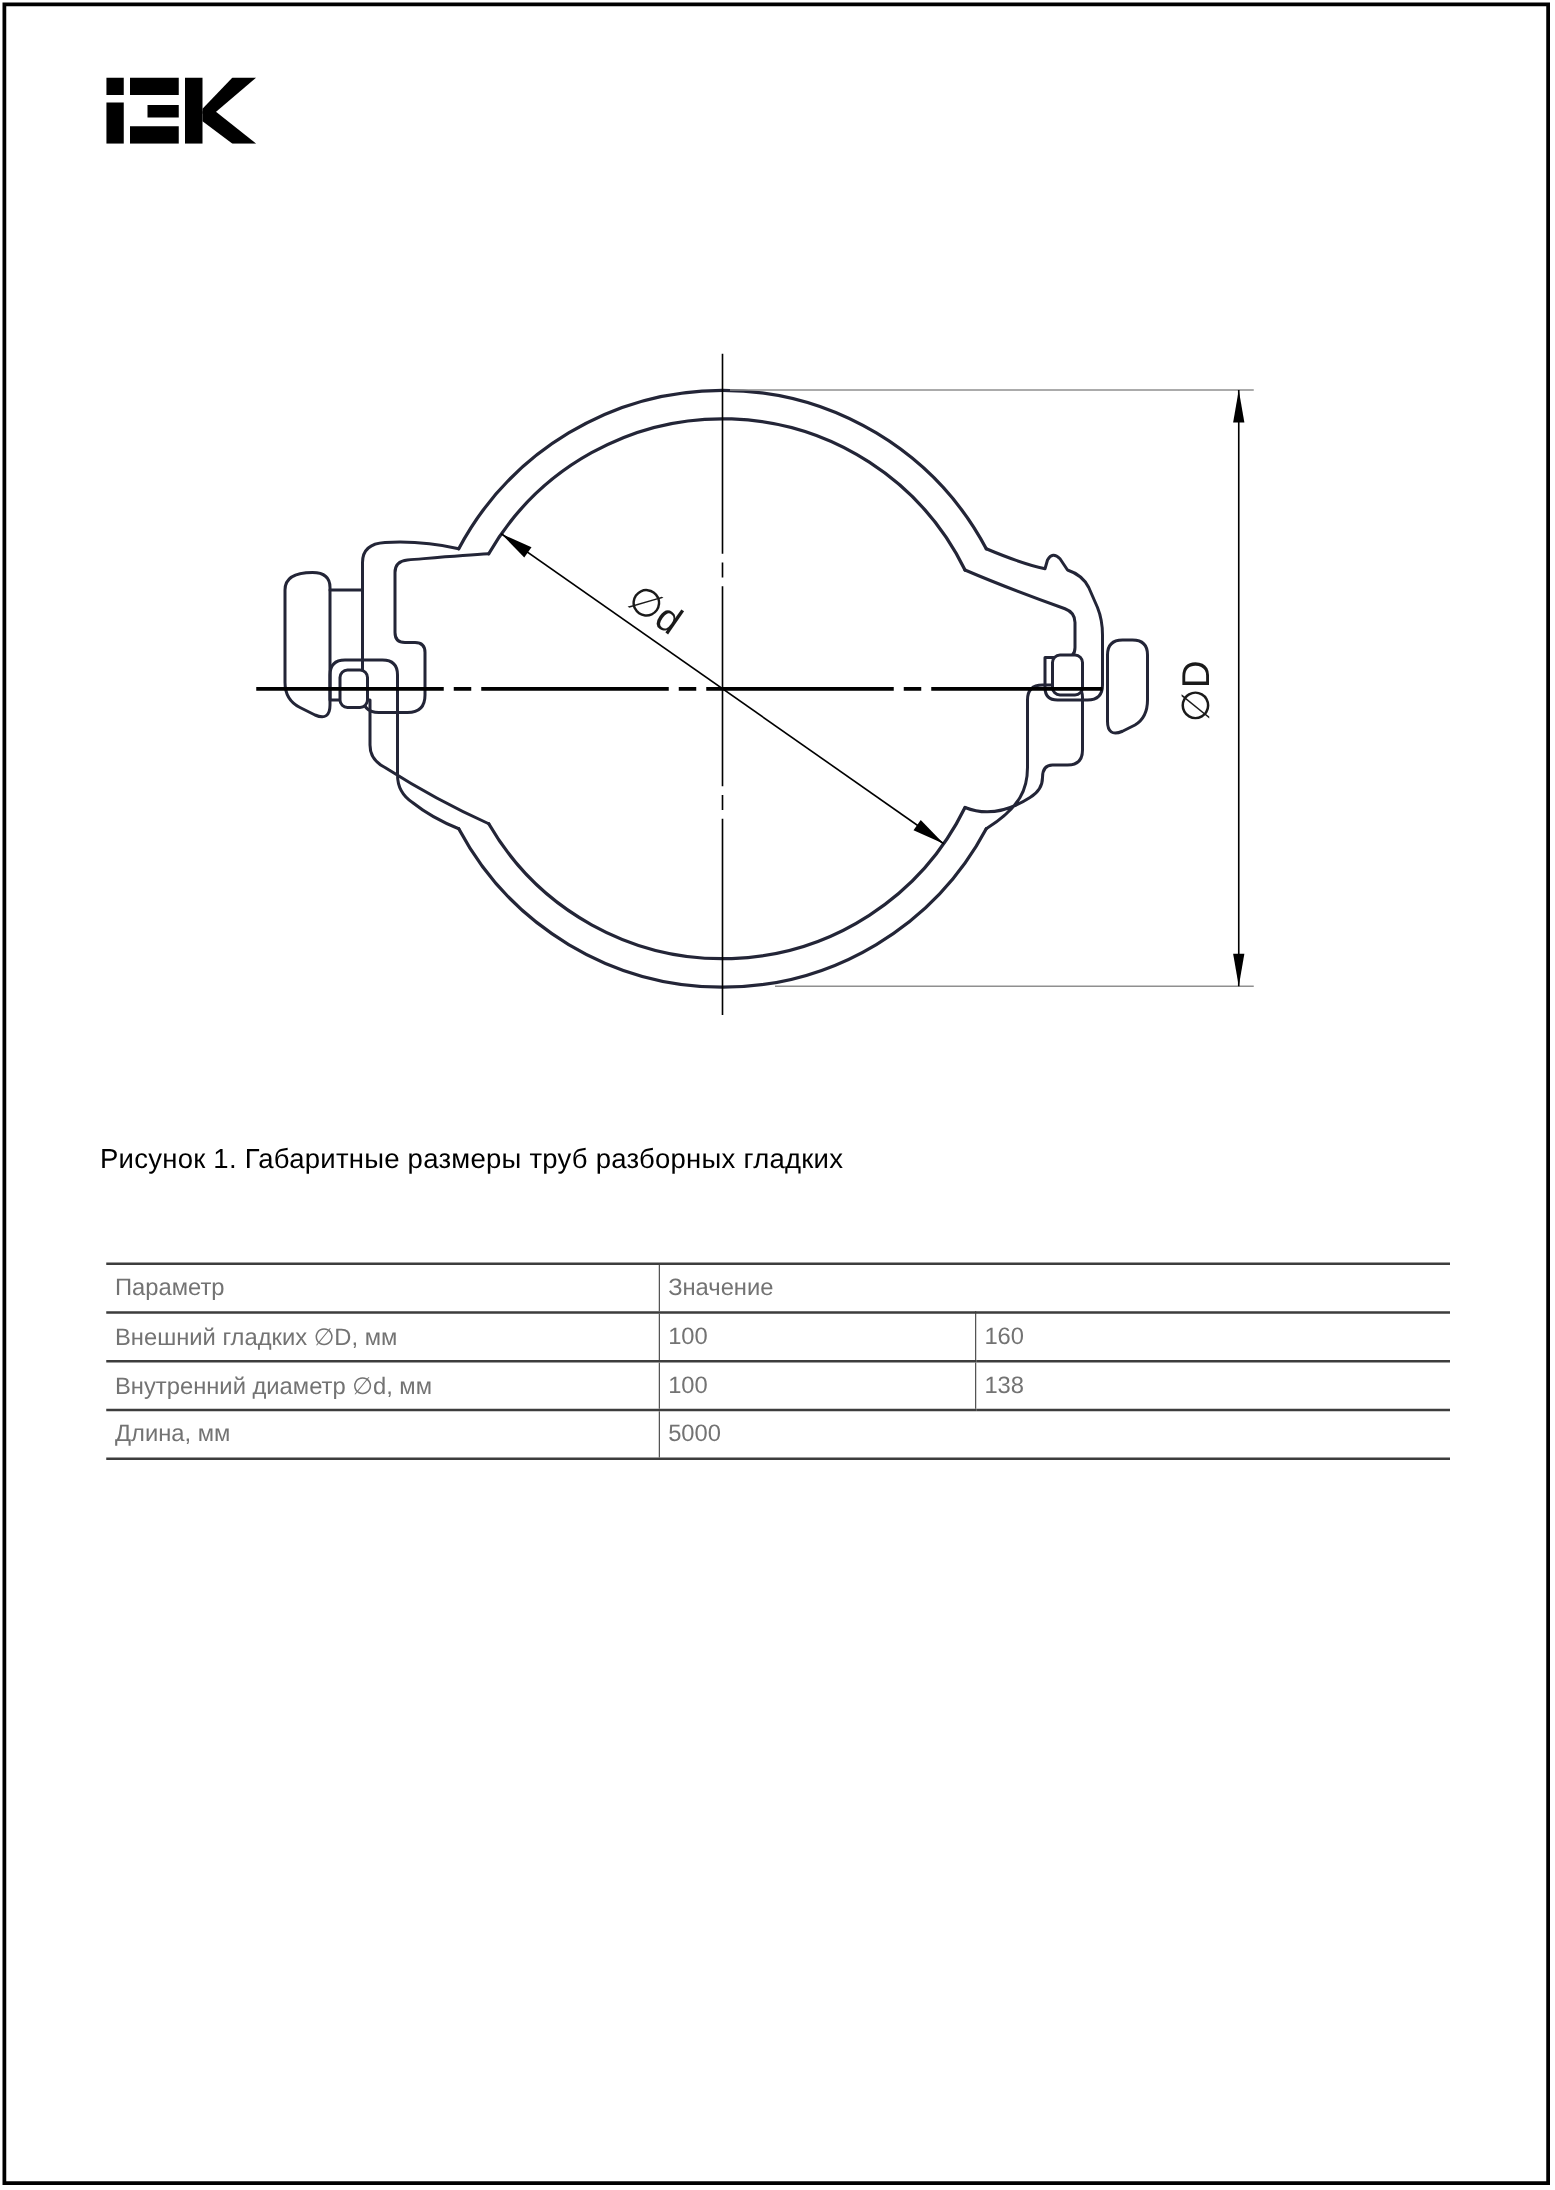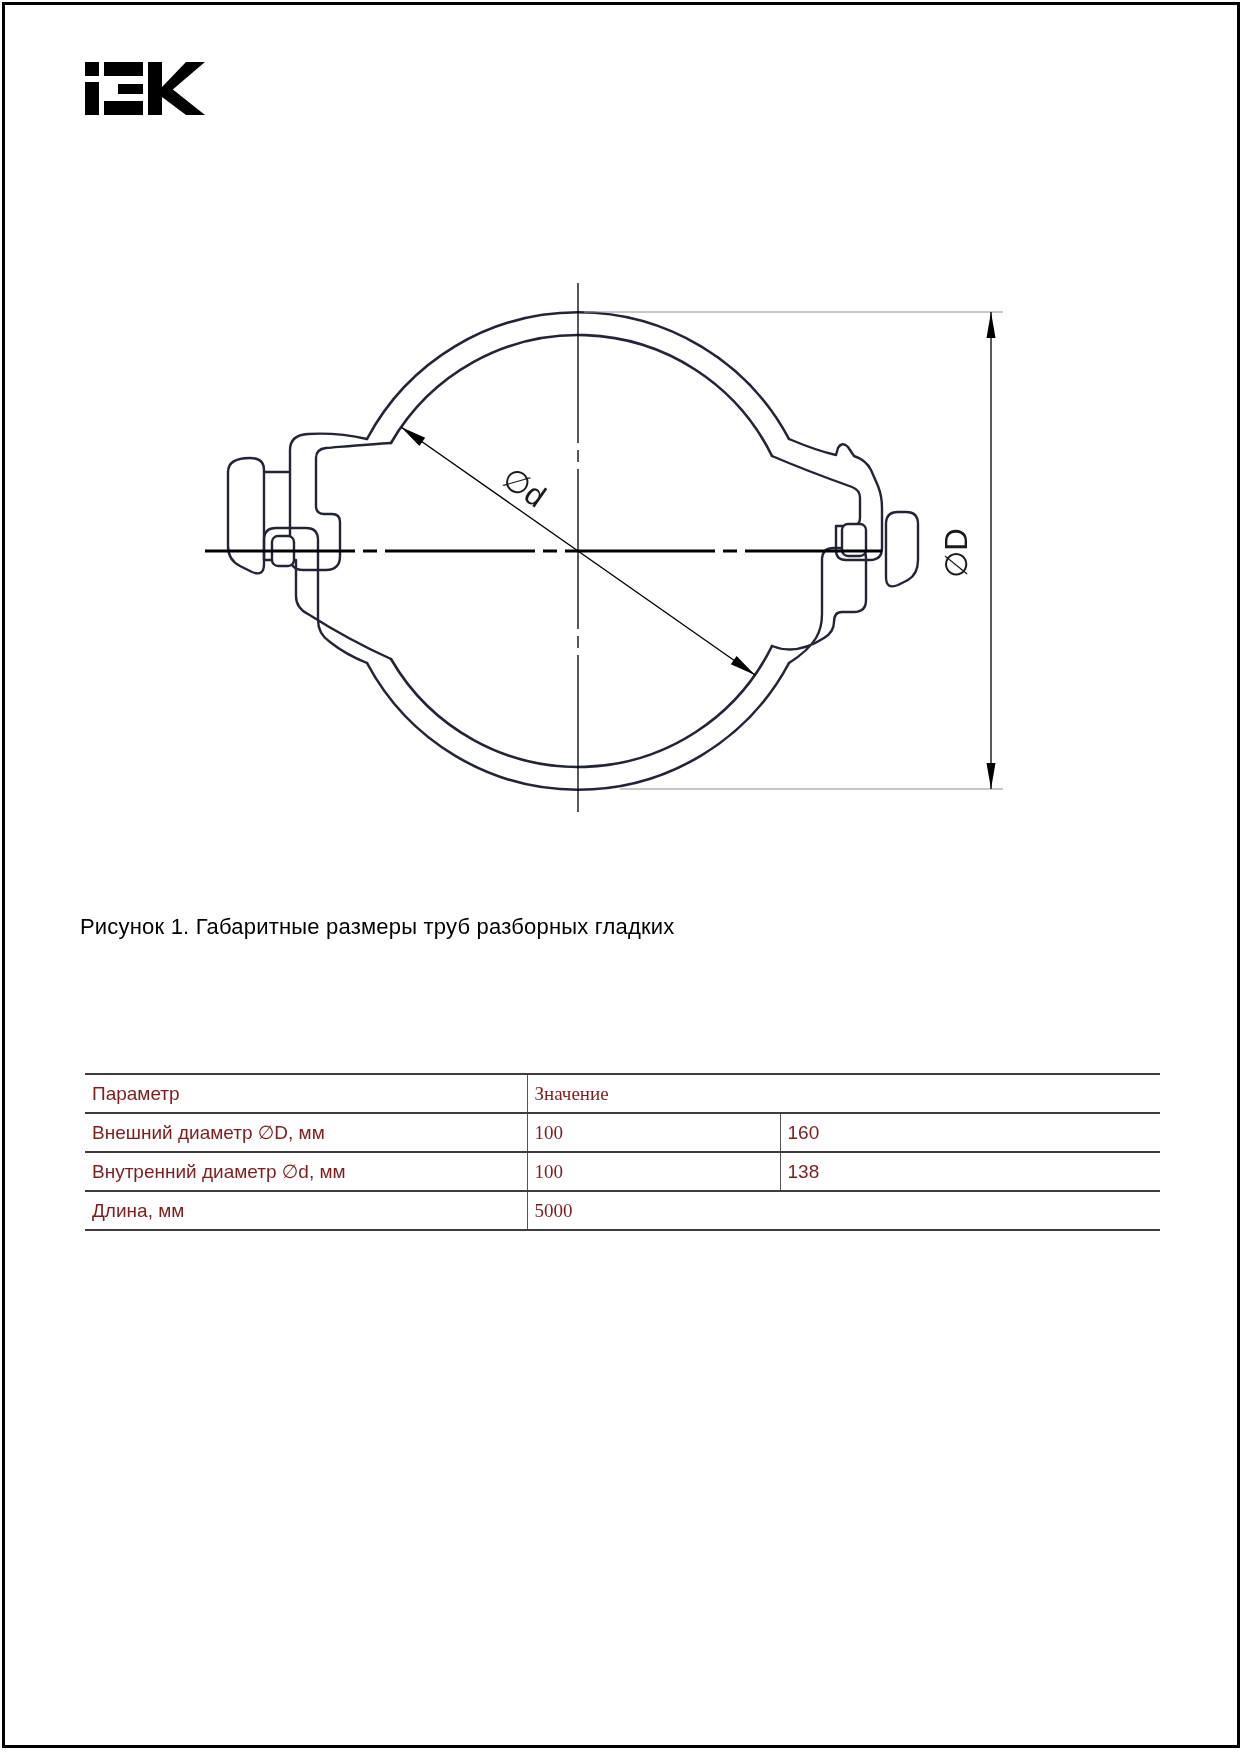--- a/index.html
+++ b/index.html
@@ -15,33 +15,33 @@
     border:3px solid #000;
     pointer-events:none;
   }
   .logo{position:absolute;left:85px;top:62px;width:120px;height:53px;}
   .drawing{position:absolute;left:0;top:0;width:1244px;height:1752px;}
   .caption{
     position:absolute;left:80px;top:914px;width:900px;
     font-size:22px;color:#000;letter-spacing:0.2px;
   }
   .spec-table{
-    position:absolute;left:85px;top:1073px;width:1075px;
+    position:absolute;left:85px;top:1010px;width:1075px;
     border-collapse:collapse;table-layout:fixed;
-    font-size:19px;color:#7f1d1d;
+    font-size:19px;color:#737373;
   }
   .spec-table td{
     height:37px;padding:0 0 0 7px;vertical-align:middle;
     border-bottom:2px solid #3d3d3d;
   }
   .spec-table tr.head td{border-top:2px solid #3d3d3d;}
   .col1{width:442px;}
   .col2{width:253px;}
   .col3{width:380px;}
-  td.vline1{border-left:1px solid #555;font-family:Liberation Serif, serif;}
+  td.vline1{border-left:1px solid #555;}
   td.vline2{border-left:1px solid #555;margin-left:16px;}
 </style>
 </head>
 <body>
 
 <div class="page">
 
   <div class="frame"></div>
 
   <svg class="logo" viewBox="0 0 120 53" role="img">
@@ -120,21 +120,21 @@
         <col class="col1">
         <col class="col2">
         <col class="col3">
       </colgroup>
     <tbody>
         <tr class="head">
       <td>Параметр</td>
       <td class="vline1" colspan="2">Значение</td>
     </tr>
     <tr>
-      <td>Внешний диаметр ∅D, мм</td>
+      <td>Внешний гладких ∅D, мм</td>
       <td class="vline1">100</td>
       <td class="vline2">160</td>
     </tr>
     <tr>
       <td>Внутренний диаметр ∅d, мм</td>
       <td class="vline1">100</td>
       <td class="vline2">138</td>
     </tr>
     <tr>
       <td>Длина, мм</td>

